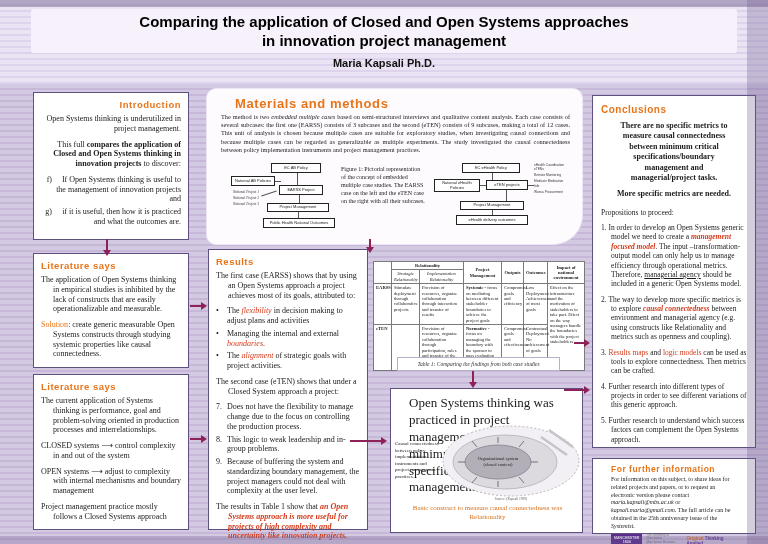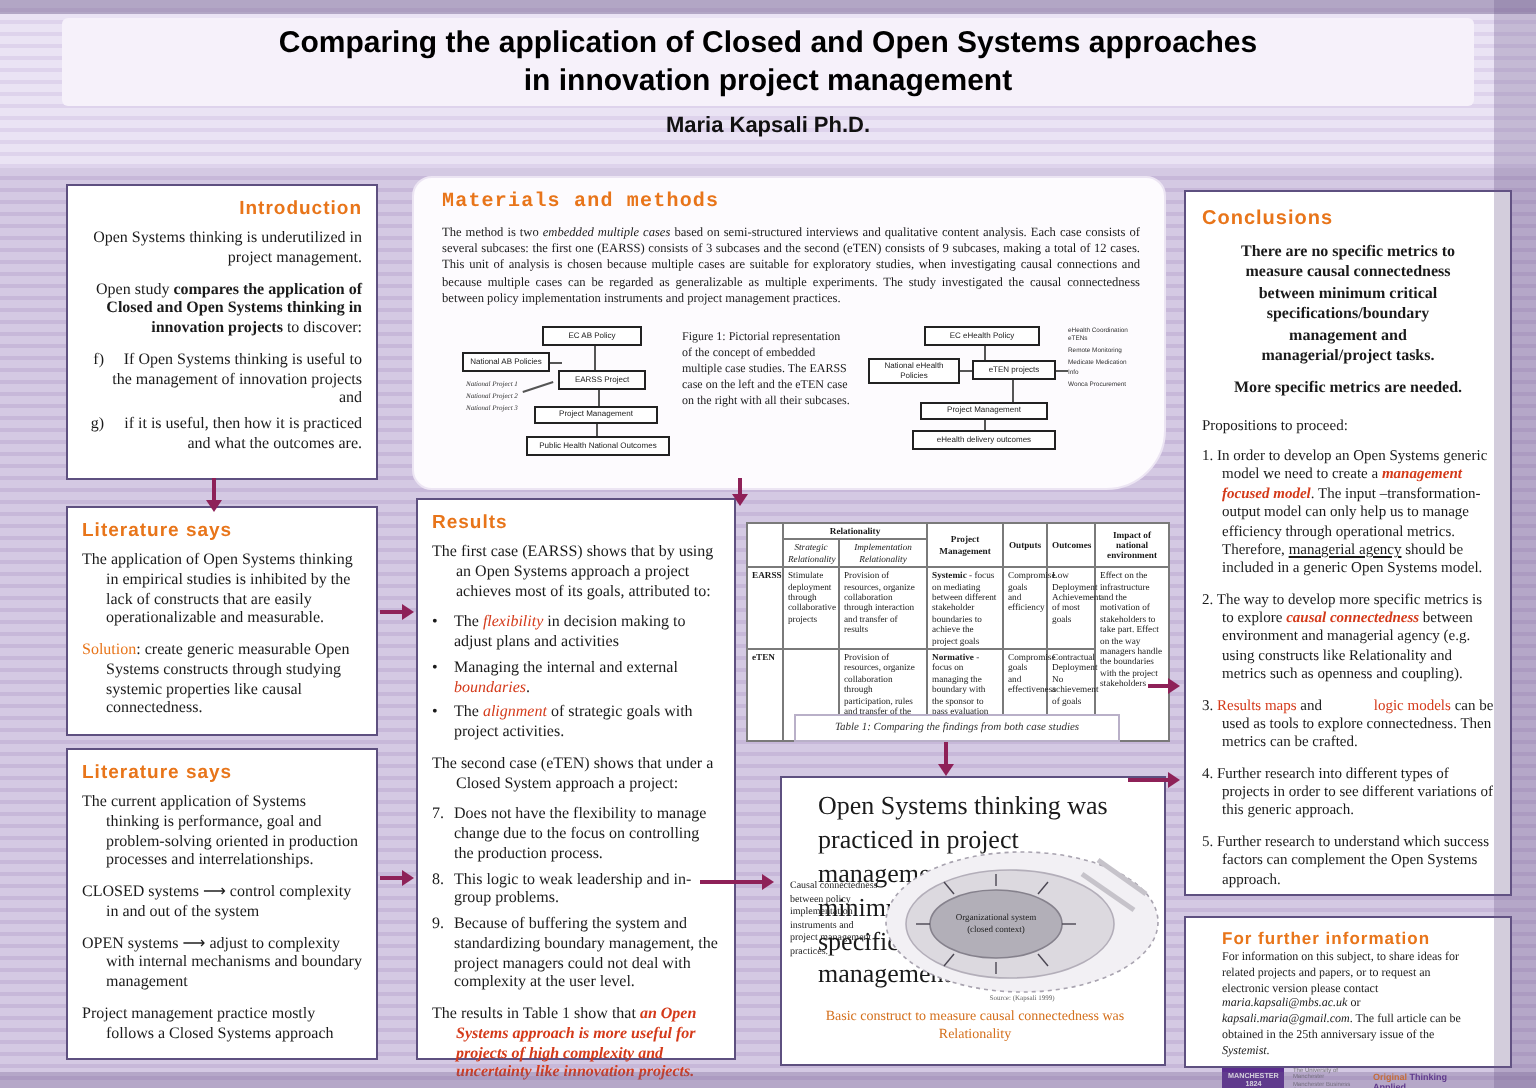--- a/index.html
+++ b/index.html
@@ -28,22 +28,22 @@
   .hang{padding-left:12px;text-indent:-12px;}
   .em{color:#d43a1a;font-style:italic;}
   .it{font-style:italic;}
   .u{text-decoration:underline;}
   .bli{display:flex;font-size:8px;line-height:1.22;margin:0 0 3px 0;}
   .bn{width:11px;flex:none;}
   .orange{color:#e8751a;}
   
   .materials{left:206px;top:88px;width:377px;height:157px;background:#fdfbfe;
     border:1px solid #ece5f3;border-radius:10px 10px 30px 10px;padding:0;}
-  .m-head{position:absolute;left:14px;top:7px;font-family:Liberation Mono, monospace;
-    font-weight:bold;color:#e8751a;font-size:10px;letter-spacing:.6px;}
+  .m-head{position:absolute;left:28px;top:7px;font-family:Liberation Sans, sans-serif;
+    font-weight:bold;color:#e8751a;font-size:13px;letter-spacing:.6px;}
   .m-text{position:absolute;left:14px;top:24px;width:349px;font-size:6.3px;line-height:1.3;text-align:justify;}
   .figcap{position:absolute;left:134px;top:76px;width:84px;font-size:6px;line-height:1.35;}
   .diagram{position:absolute;}
   .nb{position:absolute;border:1px solid #222;background:#fff;box-sizing:border-box;
     font-family:"Liberation Sans",sans-serif;font-size:4px;line-height:1.1;
     display:flex;align-items:center;justify-content:center;text-align:center;padding:1px;}
   .nl{position:absolute;background:#555;}
   .tinyit{position:absolute;font-style:italic;font-size:3.5px;color:#333;line-height:1.2;}
   .sidelist{position:absolute;font-size:3.2px;color:#333;line-height:1.3;font-family:"Liberation Sans",sans-serif;}
   .sidelist div{margin-bottom:2px;}
@@ -93,21 +93,21 @@
 
 <div class="abs titlebox">
   <div>Comparing the application of Closed and Open Systems approaches</div>
   <div>in innovation project management</div>
 </div>
 <div class="abs author">Maria Kapsali Ph.D.</div>
 
 <div class="panel" style="left:33px;top:92px;width:156px;height:148px;text-align:right;">
   <div class="ph">Introduction</div>
   <p class="sz8 hang">Open Systems thinking is underutilized in project management.</p>
-  <p class="sz8 hang"><span>Open study </span><b>compares the application of Closed and Open Systems thinking in innovation projects</b><span> to discover:</span></p>
+  <p class="sz8 hang"><span>This full </span><b>compares the application of Closed and Open Systems thinking in innovation projects</b><span> to discover:</span></p>
   <div class="bli">
     <span class="bn">f)</span>
       <span>If Open Systems thinking is useful to the management of innovation projects and</span>
   </div>
   <div class="bli">
     <span class="bn">g)</span>
       <span>if it is useful, then how it is practiced and what the outcomes are.</span>
   </div>
 </div>
 
@@ -274,21 +274,21 @@
   <div class="mb-orange">Basic construct to measure causal connectedness was Relationality</div>
 </div>
 
 <div class="panel conclusions">
   <div class="ph" style="font-size:10px;">Conclusions</div>
   <p class="c-bold">There are no specific metrics to measure causal connectedness between minimum critical specifications/boundary management and managerial/project tasks.</p>
   <p class="c-bold">More specific metrics are needed.</p>
   <p class="sz75" style="margin-top:8px;">Propositions to proceed:</p>
   <p class="c-item"><span>1. </span><span>In order to develop an Open Systems generic model we need to create a </span><b class="em">management focused model</b><span>. The input –transformation- output model can only help us to manage efficiency through operational metrics. Therefore, </span><span class="u">managerial agency</span><span> should be included in a generic Open Systems model.</span></p>
   <p class="c-item"><span>2. </span><span>The way to develop more specific metrics is to explore </span><b class="em">causal connectedness</b><span> between environment and managerial agency (e.g. using constructs like Relationality and metrics such as openness and coupling).</span></p>
-  <p class="c-item"><span>3. </span><span class="em" style="font-style:normal;">Results maps</span><span> and </span><span class="em" style="font-style:normal;margin-left:24px;">logic models</span><span> can be used as tools to explore connectedness. Then metrics can be crafted.</span></p>
+  <p class="c-item"><span>3. </span><span class="em" style="font-style:normal;">Results maps</span><span> and </span><span class="em" style="font-style:normal;">logic models</span><span> can be used as tools to explore connectedness. Then metrics can be crafted.</span></p>
   <p class="c-item"><span>4. </span><span>Further research into different types of projects in order to see different variations of this generic approach.</span></p>
   <p class="c-item"><span>5. </span><span>Further research to understand which success factors can complement the Open Systems approach.</span></p>
 </div>
 
 <div class="panel finfo">
   <div class="ph" style="font-size:8.5px;margin-bottom:2px;">For further information</div>
   <div class="fi-text">
     <span>For information on this subject, to share ideas for related projects and papers, or to request an electronic version please contact </span><span class="it">maria.kapsali@mbs.ac.uk</span><span> or </span><span class="it">kapsali.maria@gmail.com</span><span>. The full article can be obtained in the 25th anniversary issue of the </span><span class="it">Systemist.</span>
   </div>
   <div class="logos">

